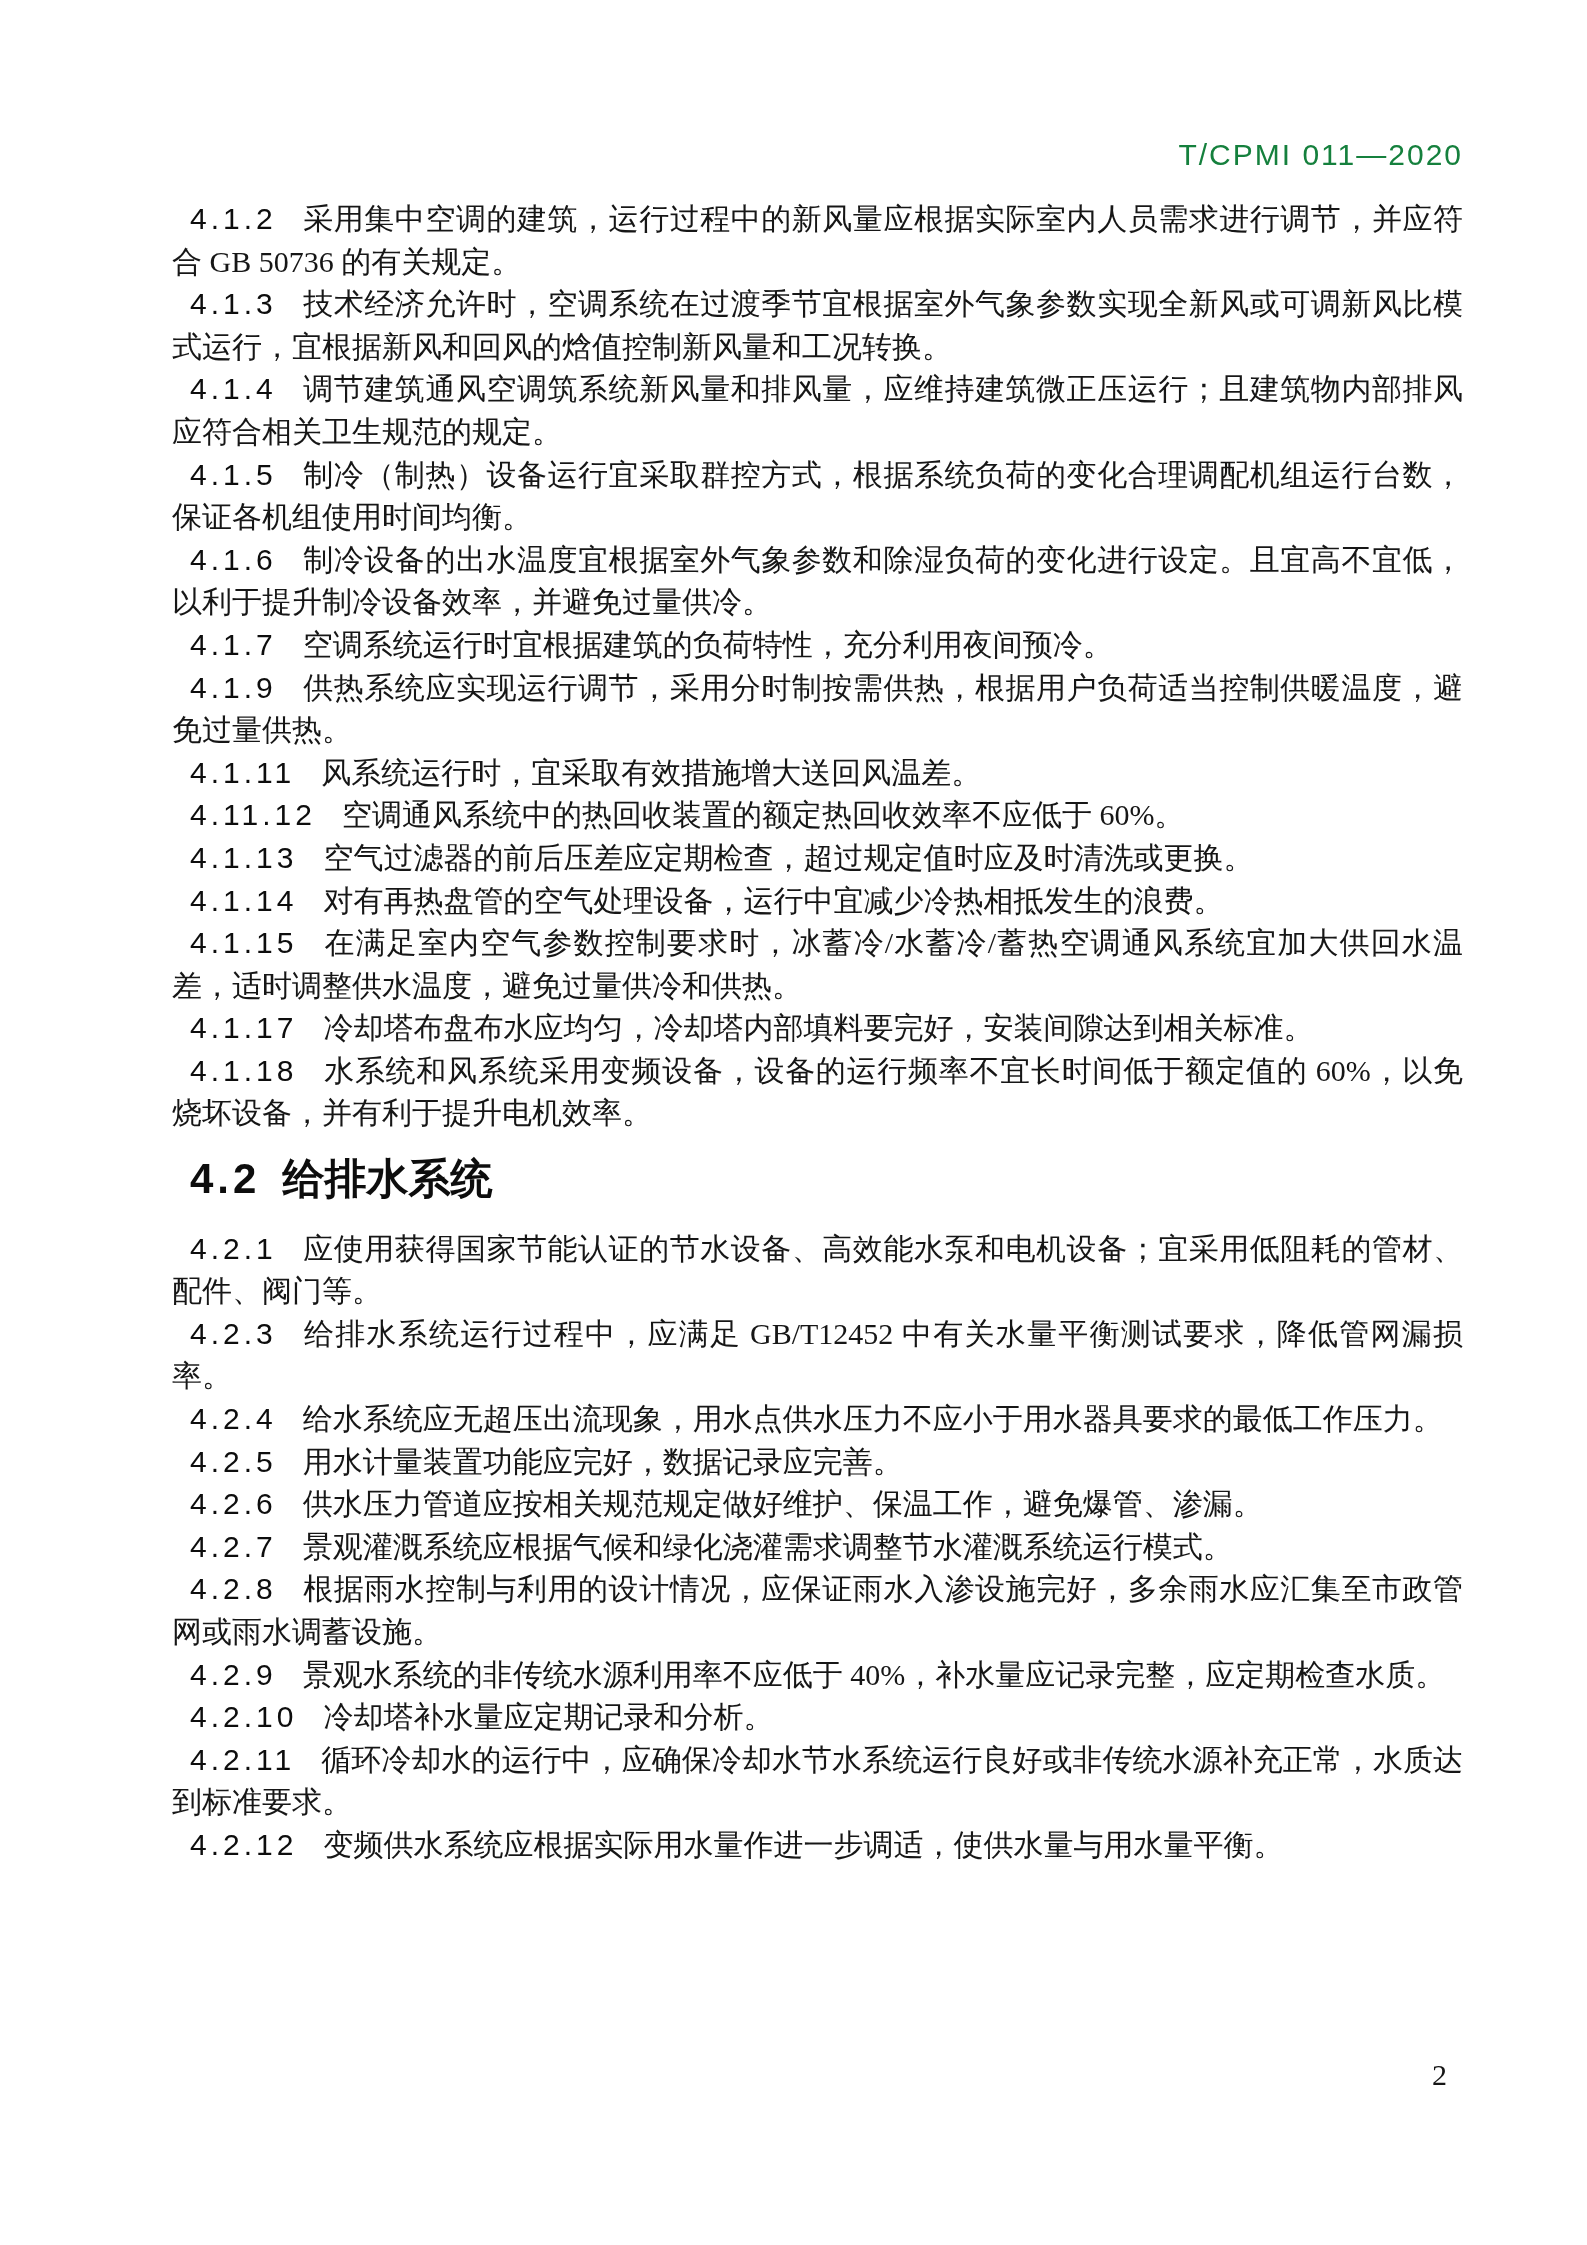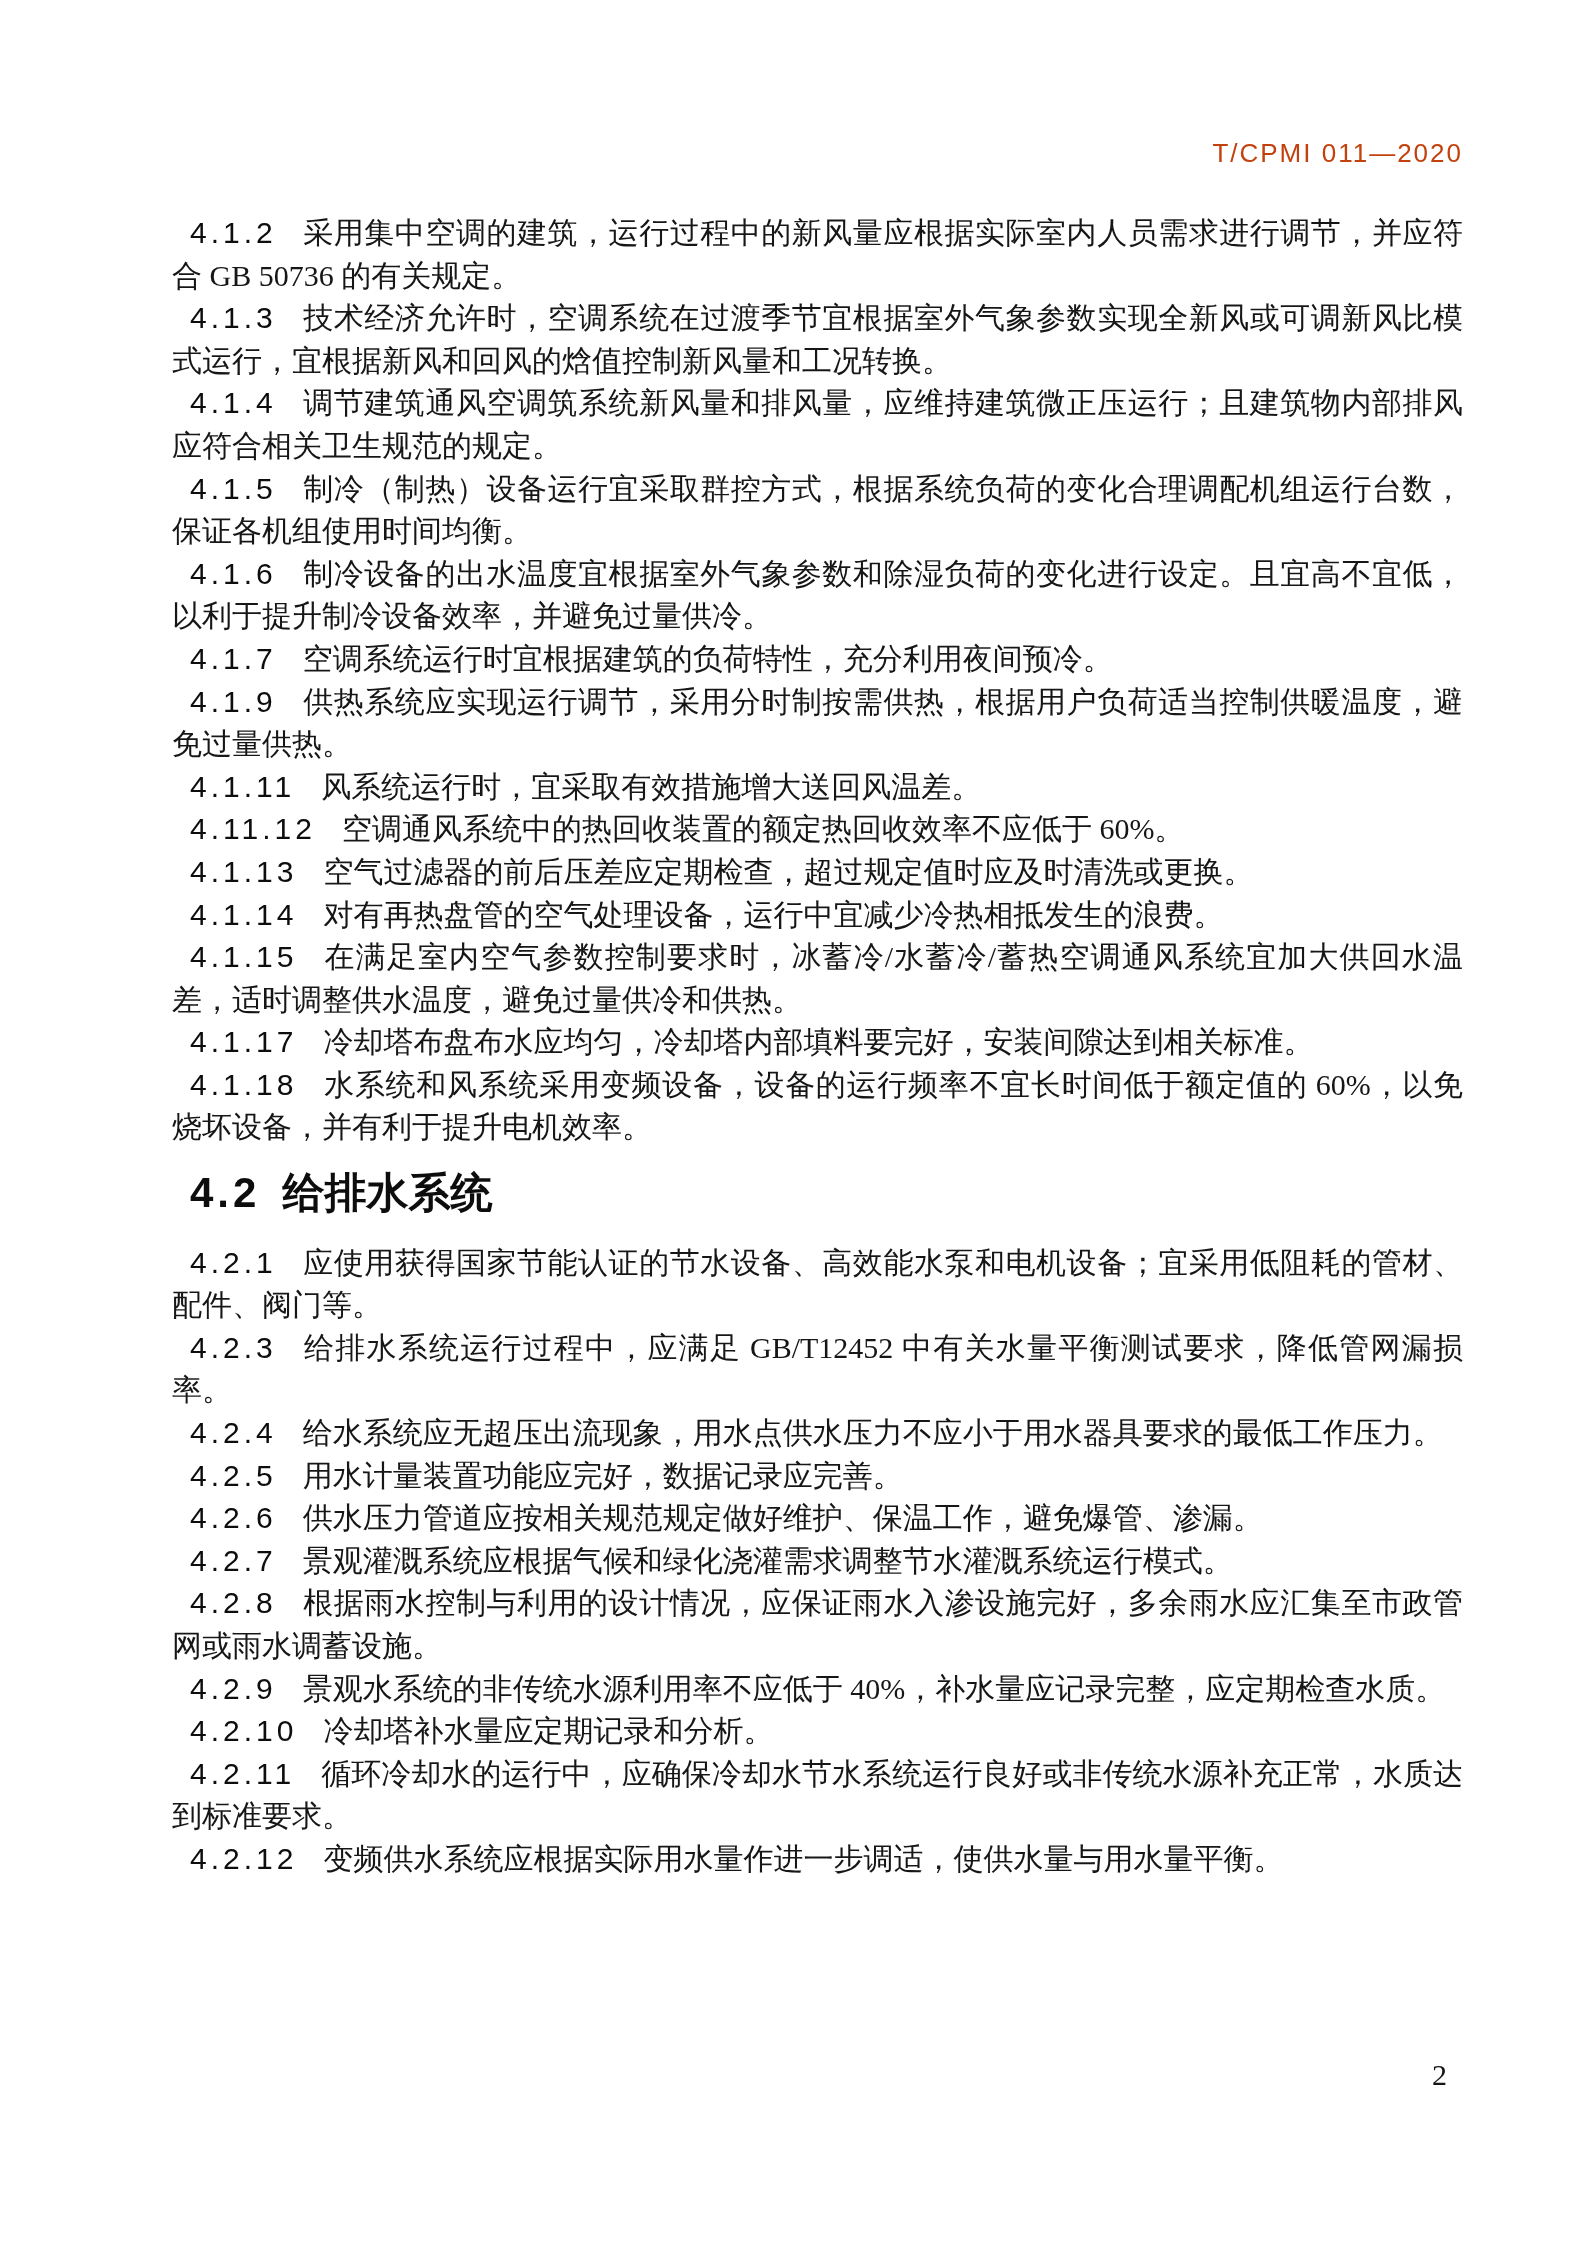--- a/index.html
+++ b/index.html
@@ -14,30 +14,30 @@
     background: #ffffff;
     overflow: hidden;
     font-family: "Liberation Serif", serif;
     color: #111111;
   }
   .doc-code {
     position: absolute;
     top: 138px;
     right: 124px;
     font-family: "Liberation Sans", sans-serif;
-    font-size: 26px;
+    font-size: 30px;
     letter-spacing: 2px;
-    color: #c2410c;
+    color: #15803d;
     white-space: nowrap;
     text-align: right;
   }
   .content {
     position: absolute;
     left: 172px;
-    top: 212px;
+    top: 198px;
     width: 1291px;
   }
   p.clause {
     margin: 0;
     font-size: 30px;
     line-height: 42.6px;
     text-align: justify;
     text-indent: 18px;
     color: #161616;
   }

